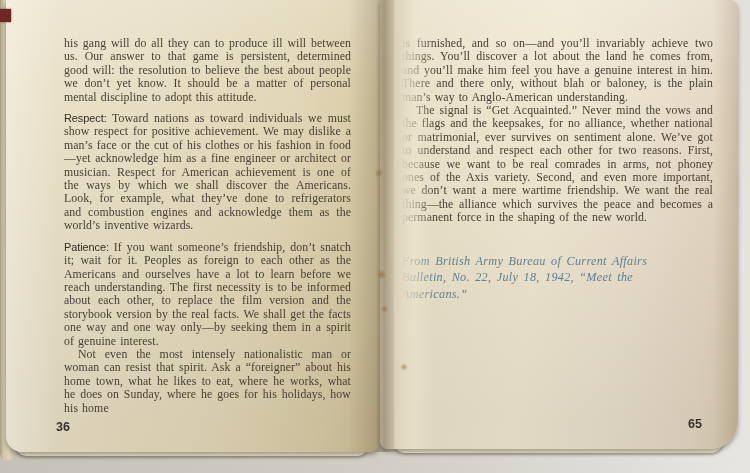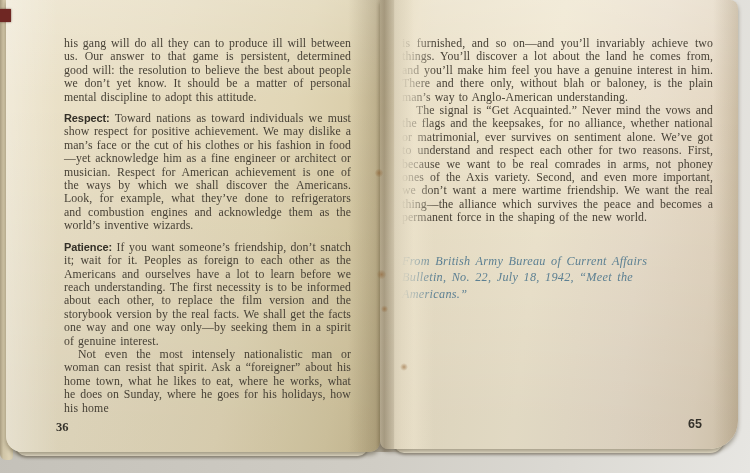--- a/index.html
+++ b/index.html
@@ -50,34 +50,34 @@
     position:absolute;z-index:2;
     font-size:11.8px;line-height:13.4px;color:#474136;
     text-align:justify;word-spacing:1px;letter-spacing:.1px;
   }
   .left-text{left:58px;top:37px;width:287px;}
   .right-text{left:22px;top:37px;width:311px;}
   .text-block p{margin:0;}
   .pgap{margin-top:8px !important;}
   .indent{text-indent:14px;}
   .plabel{
-    font-family:"Liberation Sans", sans-serif;font-weight:bold;
+    font-family:"Liberation Sans", sans-serif;font-weight:normal;
     font-size:11px;letter-spacing:-.1px;color:#332f27;
   }
   .attribution{
     margin-top:28px !important;margin-left:18px;width:280px;
     font-style:italic;font-size:12.2px;line-height:16.5px;
     letter-spacing:.3px;color:#5d8093;text-align:left;word-spacing:2px;
   }
   .page-num{
     position:absolute;z-index:2;
     font-family:"Liberation Sans", sans-serif;font-weight:bold;
     font-size:12.5px;color:#35322b;
   }
-  .num-left{left:50px;top:420px;font-family:Liberation Serif, serif;}
+  .num-left{left:50px;top:420px;}
   .num-right{left:308px;top:417px;}
   
   .spot{position:absolute;z-index:6;border-radius:50%;
         background:radial-gradient(circle,rgba(140,90,40,.55) 0%,rgba(140,90,40,0) 70%);}
   .spot1{left:375px;top:168px;width:8px;height:10px;}
   .spot2{left:377px;top:269px;width:9px;height:11px;}
   .spot3{left:381px;top:305px;width:7px;height:8px;}
   .spot4{left:400px;top:363px;width:8px;height:8px;}
   .corner-mark{position:absolute;left:0;top:9px;width:11px;height:13px;z-index:7;
         background:#6f2723;box-shadow:0 0 2px rgba(60,15,10,.6);}

